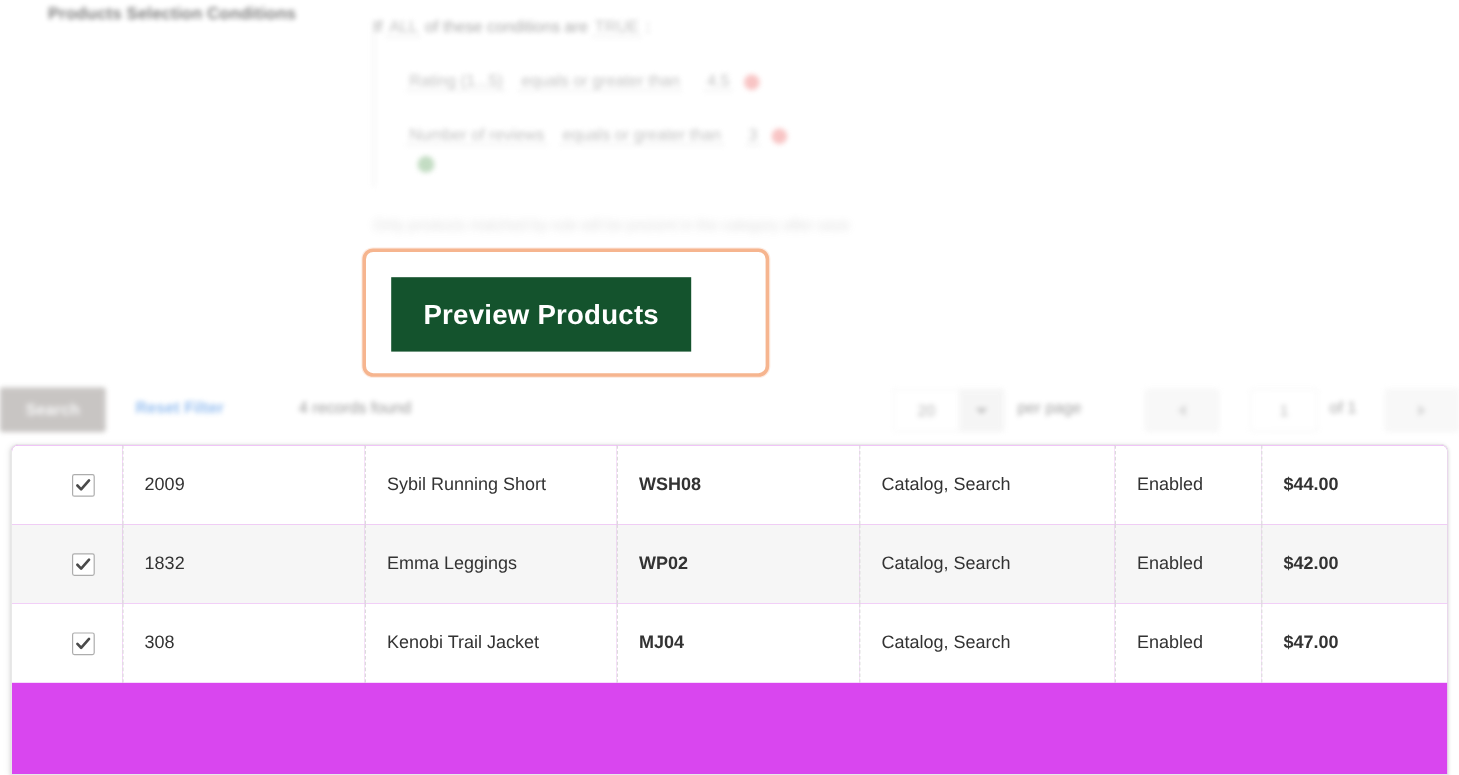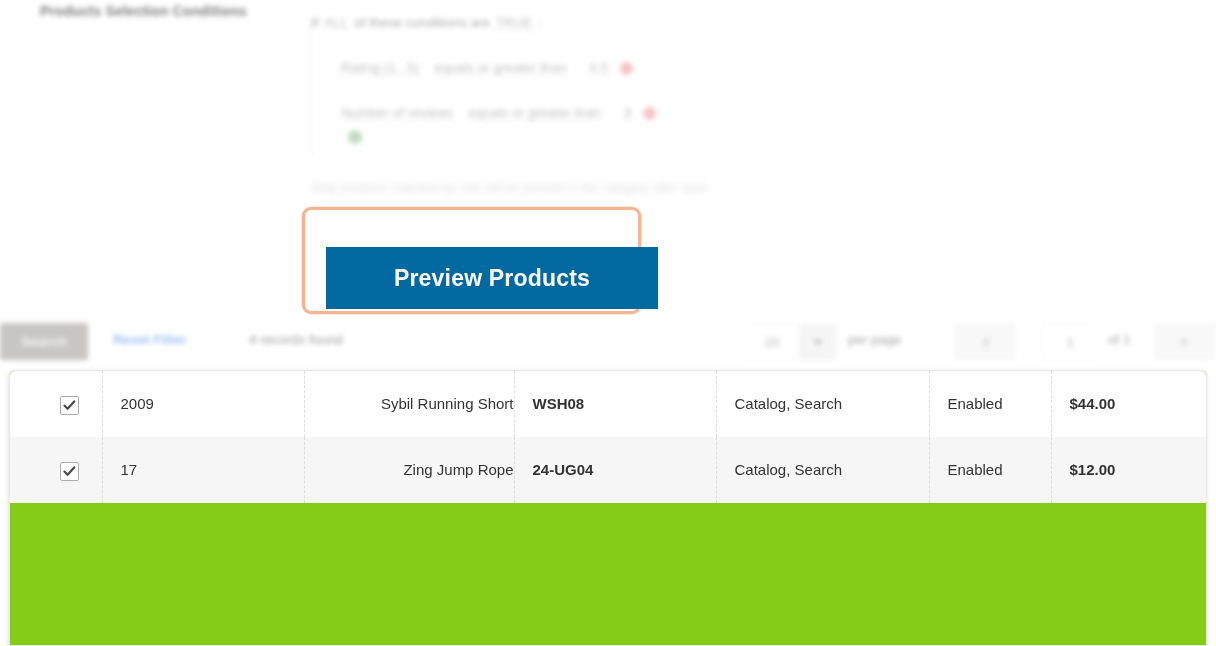--- a/index.html
+++ b/index.html
@@ -59,30 +59,29 @@
     position: absolute; left: 302px; top: 207px;
     width: 339px; height: 107px;
     background: #ffffff;
     border: 3px solid #f6b58f;
     border-radius: 9px;
     box-shadow: 0 0 0 1px rgba(246,181,143,.25);
     z-index: 5;
   }
   .preview-btn {
     position: absolute; left: 21px; top: 21px;
-    width: 332px; height: 62px;
-    background: #0369a1;
+    width: 250px; height: 62px;
+    background: #14532d;
     color: #ffffff;
     border: 0; border-radius: 0;
     font-size: 23px; font-weight: 700;
     font-family: "Liberation Sans", "DejaVu Sans", sans-serif;
     letter-spacing: .2px;
     display: flex; align-items: center; justify-content: center;
     cursor: pointer;
-    margin-top: 16px;
   }
 
   
   .toolbar { position: absolute; left: 0; top: 318px; width: 1216px; height: 48px; }
   .btn-search {
     position: absolute; left: 0px; top: 5px;
     width: 88px; height: 37px;
     background: #a8a3a0; color: #f2f2f2;
     border: 1px solid #9d9894; border-radius: 2px;
     font-size: 13.5px; font-weight: 700;
@@ -147,41 +146,41 @@
   }
   .pg-of {
     position: absolute; left: 1108px; top: 14px;
     font-size: 13.5px; color: #6f6f6f; white-space: nowrap;
   }
 
   
   .grid-wrap {
     position: absolute; left: 9px; top: 370px;
     width: 1198px; height: 276px;
-    background: #84cc16;
+    background: #d946ef;
     border: 1px solid #e8e8e8;
     border-radius: 6px 6px 0 0;
     box-shadow: 0 1px 3px rgba(0,0,0,.10), -2px 0 5px rgba(0,0,0,.05);
     overflow: hidden;
   }
   table.grid { width: 100%; border-collapse: collapse; table-layout: fixed; }
   table.grid tr { height: 66px; }
   table.grid tr.odd  { background: #ffffff; }
   table.grid tr.even { background: #f6f6f6; }
   table.grid td {
     font-size: 15px; color: #333333;
     padding: 0 0 0 18px;
     border-right: 1px dashed #dcdcdc;
     vertical-align: middle;
     line-height: 1.45;
   }
   table.grid td:last-child { border-right: 0; }
   td.c-check { width: 92px; padding-left: 0; text-align: left; }
   td.c-id    { width: 202px; }
-  td.c-name  { width: 210px; text-align: right; }
+  td.c-name  { width: 210px; }
   td.c-sku   { width: 202px; font-weight: bold; }
   td.c-vis   { width: 213px; }
   td.c-status{ width: 122px; }
   td.c-price { width: 157px; font-weight: bold; }
   td.c-check { border-right: 1px dashed #dcdcdc; }
 
   .cbx {
     display:inline-block; width: 19px; height: 19px; margin-left: 32px;
     border: 1px solid #adadad; border-radius: 2px; background: #fff;
     position: relative; cursor: pointer; vertical-align: middle;
@@ -277,35 +276,50 @@
             </span>
           </td>
           <td class="c-id">2009</td>
           <td class="c-name">Sybil Running Short</td>
           <td class="c-sku">WSH08</td>
           <td class="c-vis">Catalog, Search</td>
           <td class="c-status">Enabled</td>
           <td class="c-price">$44.00</td>
         </tr>
 
-
-
         <tr class="even">
           <td class="c-check">
             <span class="cbx">
               <svg width="13" height="13" viewBox="0 0 13 13">
                 <path d="M1.5 6.6 L4.6 9.8 L11.2 2.4" fill="none" stroke="#4a4a4a" stroke-width="2.2" stroke-linecap="round" stroke-linejoin="round"></path>
               </svg>
             </span>
           </td>
-          <td class="c-id">17</td>
-          <td class="c-name">Zing Jump Rope</td>
-          <td class="c-sku">24-UG04</td>
+          <td class="c-id">1832</td>
+          <td class="c-name">Emma Leggings</td>
+          <td class="c-sku">WP02</td>
           <td class="c-vis">Catalog, Search</td>
           <td class="c-status">Enabled</td>
-          <td class="c-price">$12.00</td>
+          <td class="c-price">$42.00</td>
         </tr>
+
+        <tr class="odd">
+          <td class="c-check">
+            <span class="cbx">
+              <svg width="13" height="13" viewBox="0 0 13 13">
+                <path d="M1.5 6.6 L4.6 9.8 L11.2 2.4" fill="none" stroke="#4a4a4a" stroke-width="2.2" stroke-linecap="round" stroke-linejoin="round"></path>
+              </svg>
+            </span>
+          </td>
+          <td class="c-id">308</td>
+          <td class="c-name">Kenobi Trail Jacket</td>
+          <td class="c-sku">MJ04</td>
+          <td class="c-vis">Catalog, Search</td>
+          <td class="c-status">Enabled</td>
+          <td class="c-price">$47.00</td>
+        </tr>
+
 
       </tbody>
     </table>
   </div>
 
 </div>
 
 </body></html>

